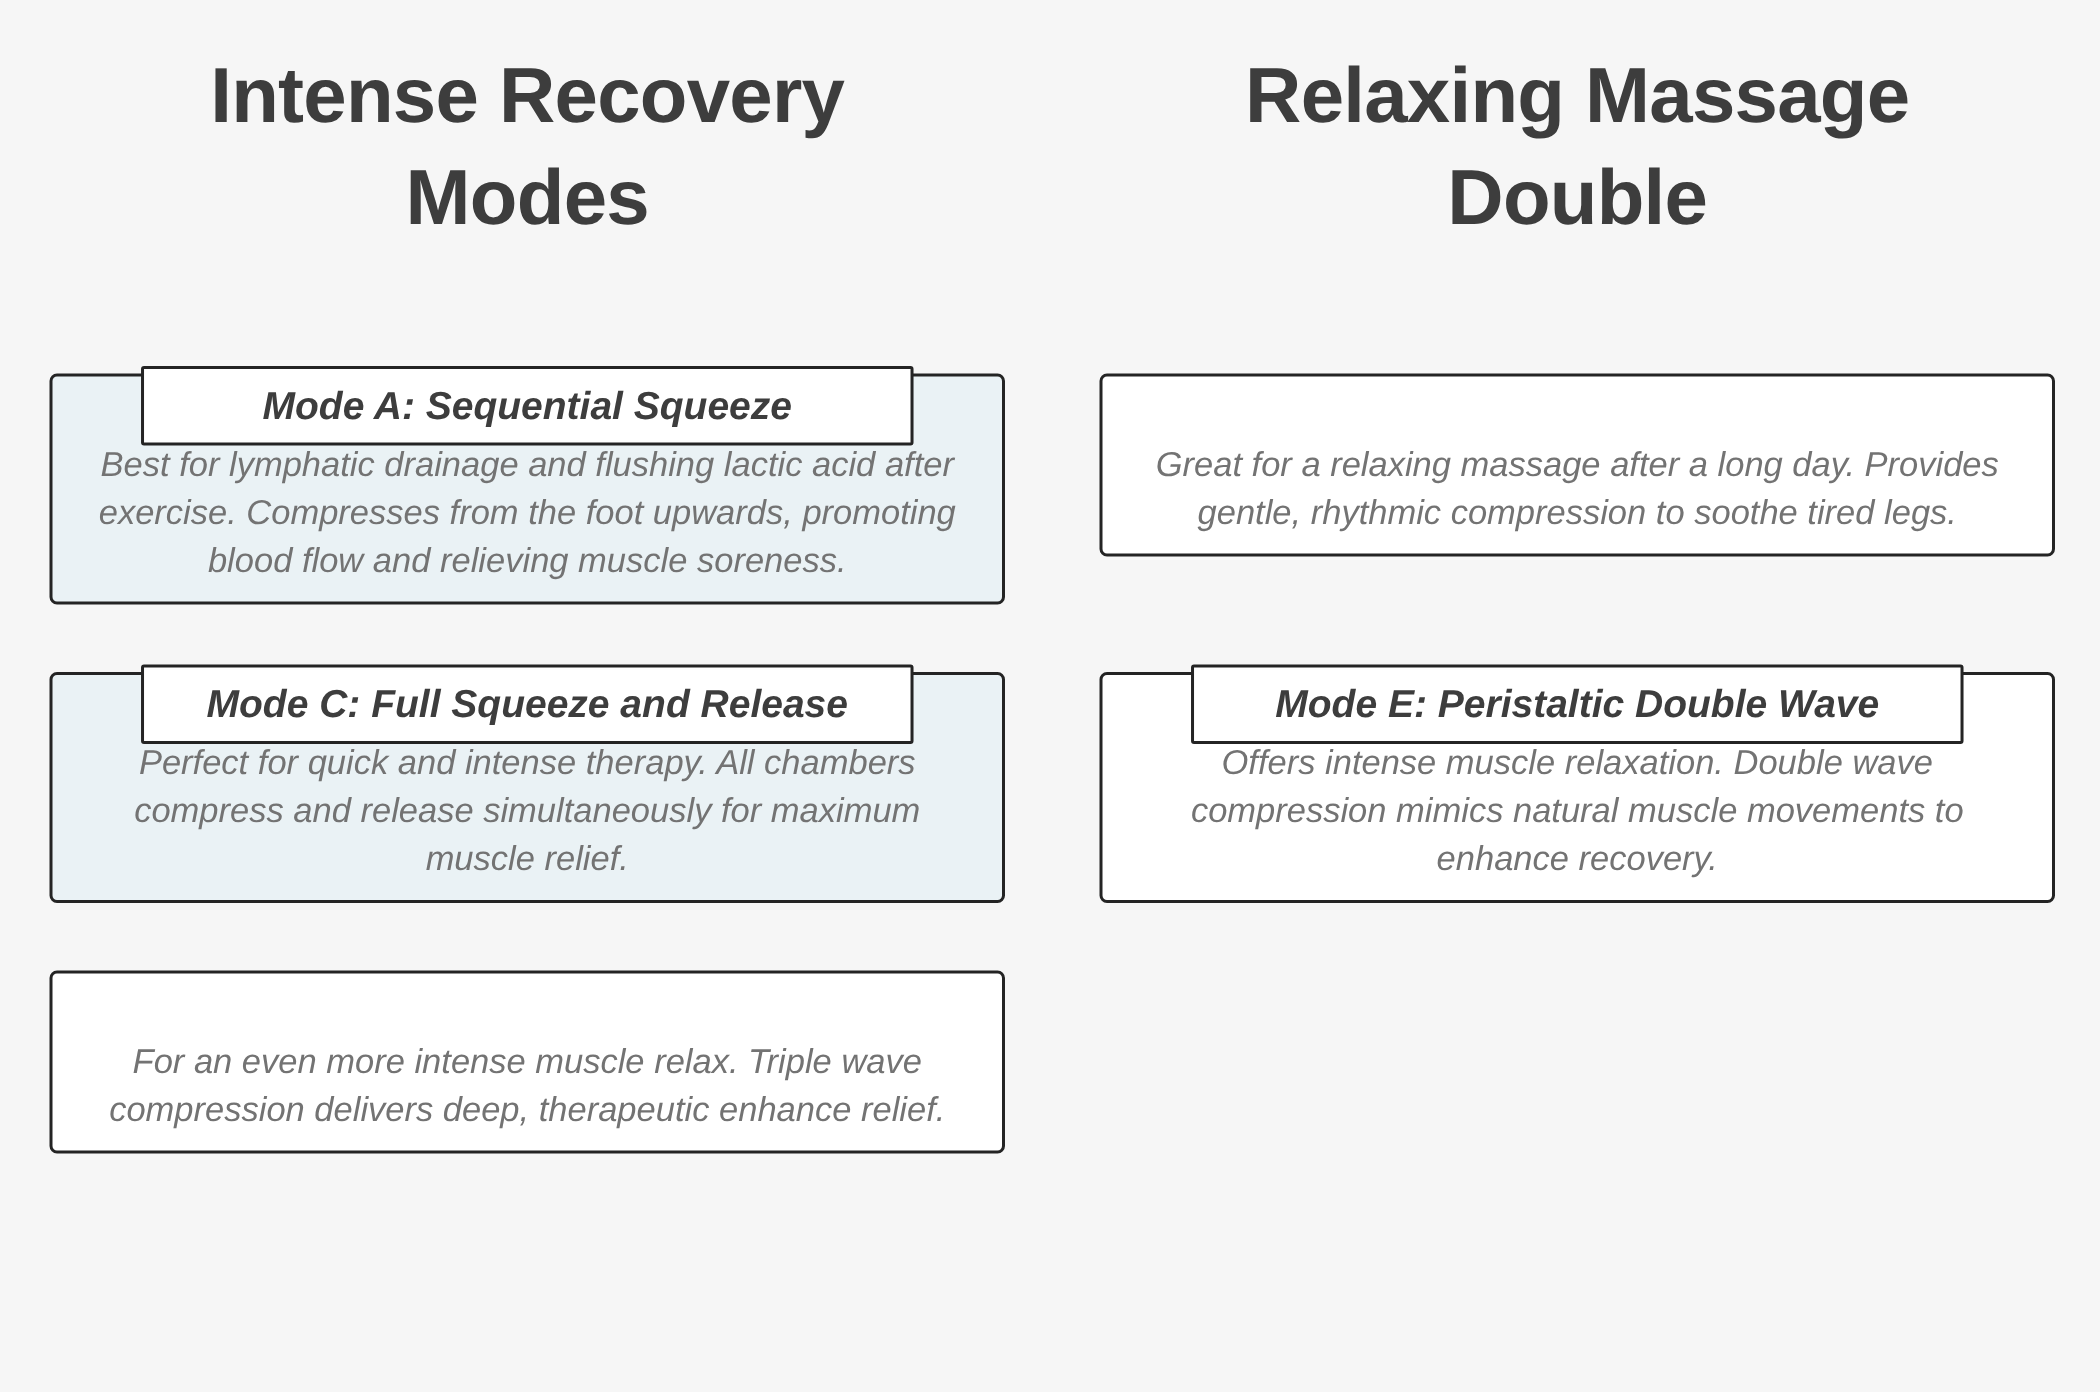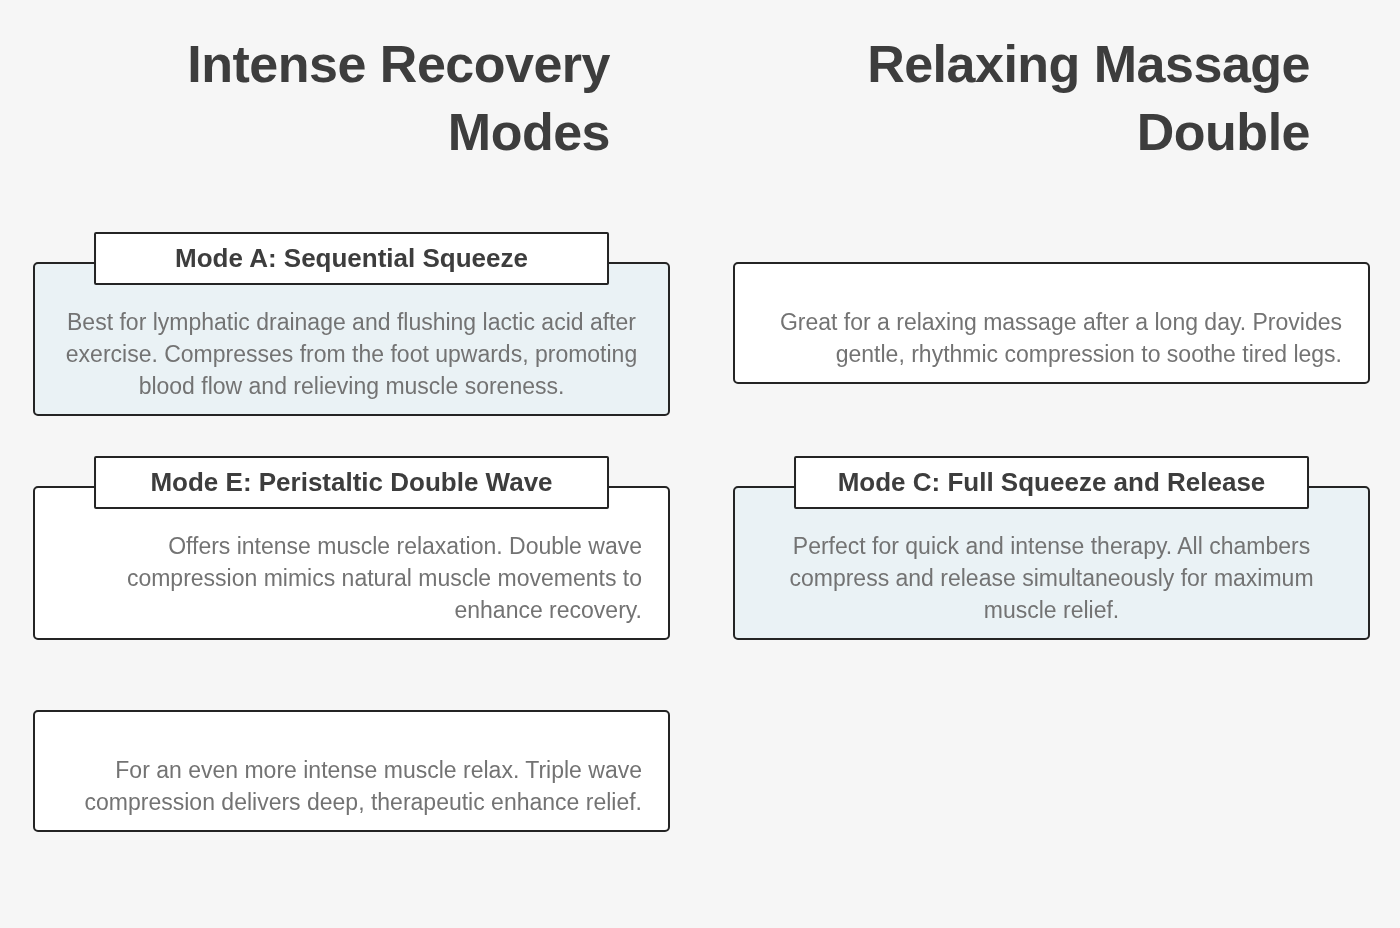--- a/index.html
+++ b/index.html
@@ -18,32 +18,33 @@
   .grid {
     display: grid;
     grid-template-columns: 637px 637px;
     column-gap: 63px;
     row-gap: 40px;
     padding: 0 33px;
     align-items: start;
   }
   .col-heading {
     margin-top: 30px;
-    margin-bottom: 26px;
-    text-align: right;
+    margin-bottom: 38px;
+    text-align: center;
     font-size: 52px;
     line-height: 68px;
     font-weight: 600;
     letter-spacing: -0.5px;
     color: #3d3d3d;
     padding: 0 60px;
   }
   .card-group {
     position: relative;
-    padding-top: 30px;
+    padding-top: 5px;
+    font-style: italic;
   }
   .card-title {
     position: absolute;
     top: 0;
     left: 50%;
     transform: translateX(-50%);
     width: 81%;
     background: #ffffff;
     border: 2px solid #242424;
     border-radius: 2px;
@@ -57,46 +58,46 @@
   .card-body {
     border: 2px solid #242424;
     border-radius: 5px;
     padding: 42px 26px 12px 26px;
     text-align: center;
     font-size: 23px;
     line-height: 32px;
     color: #737373;
   }
   .card-body.tinted { background: var(--accent-card-bg, #eaf2f5); }
-  .card-body.plain  { background: #ffffff; text-align: right; }
+  .card-body.plain  { background: #ffffff; }
 </style>
 </head>
 <body style="background: rgb(246, 246, 246);">
 
 <div class="page">
   <div class="grid">
 
     <h1 class="col-heading">Intense Recovery Modes</h1>
     <h1 class="col-heading">Relaxing Massage Double</h1>
 
     <div class="card-group">
       <div class="card-title">Mode A: Sequential Squeeze</div>
       <div class="card-body tinted">Best for lymphatic drainage and flushing lactic acid after exercise. Compresses from the foot upwards, promoting blood flow and relieving muscle soreness.</div>
     </div>
     <div class="card-group">
       <div class="card-body plain">Great for a relaxing massage after a long day. Provides gentle, rhythmic compression to soothe tired legs.</div>
     </div>
 
     <div class="card-group">
-      <div class="card-title">Mode E: Peristaltic Double Wave</div>
-      <div class="card-body plain">Offers intense muscle relaxation. Double wave compression mimics natural muscle movements to enhance recovery.</div>
+      <div class="card-title">Mode C: Full Squeeze and Release</div>
+      <div class="card-body tinted">Perfect for quick and intense therapy. All chambers compress and release simultaneously for maximum muscle relief.</div>
     </div>
 
     <div class="card-group">
-      <div class="card-title">Mode C: Full Squeeze and Release</div>
-      <div class="card-body tinted">Perfect for quick and intense therapy. All chambers compress and release simultaneously for maximum muscle relief.</div>
+      <div class="card-title">Mode E: Peristaltic Double Wave</div>
+      <div class="card-body plain">Offers intense muscle relaxation. Double wave compression mimics natural muscle movements to enhance recovery.</div>
     </div>
     <div class="card-group">
       <div class="card-body plain">For an even more intense muscle relax. Triple wave compression delivers deep, therapeutic enhance relief.</div>
     </div>
 
   </div>
 </div>
 
 </body></html>

